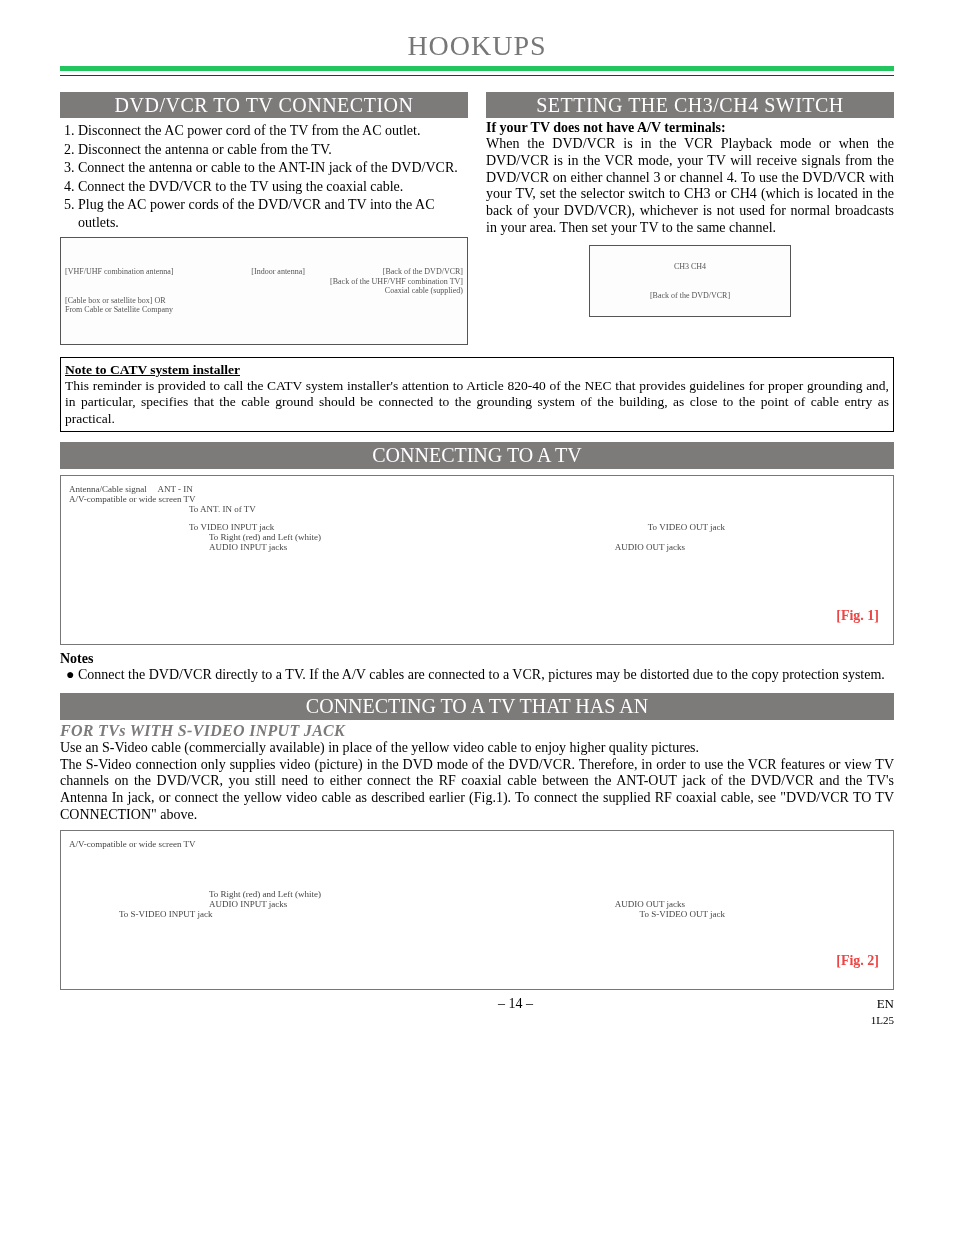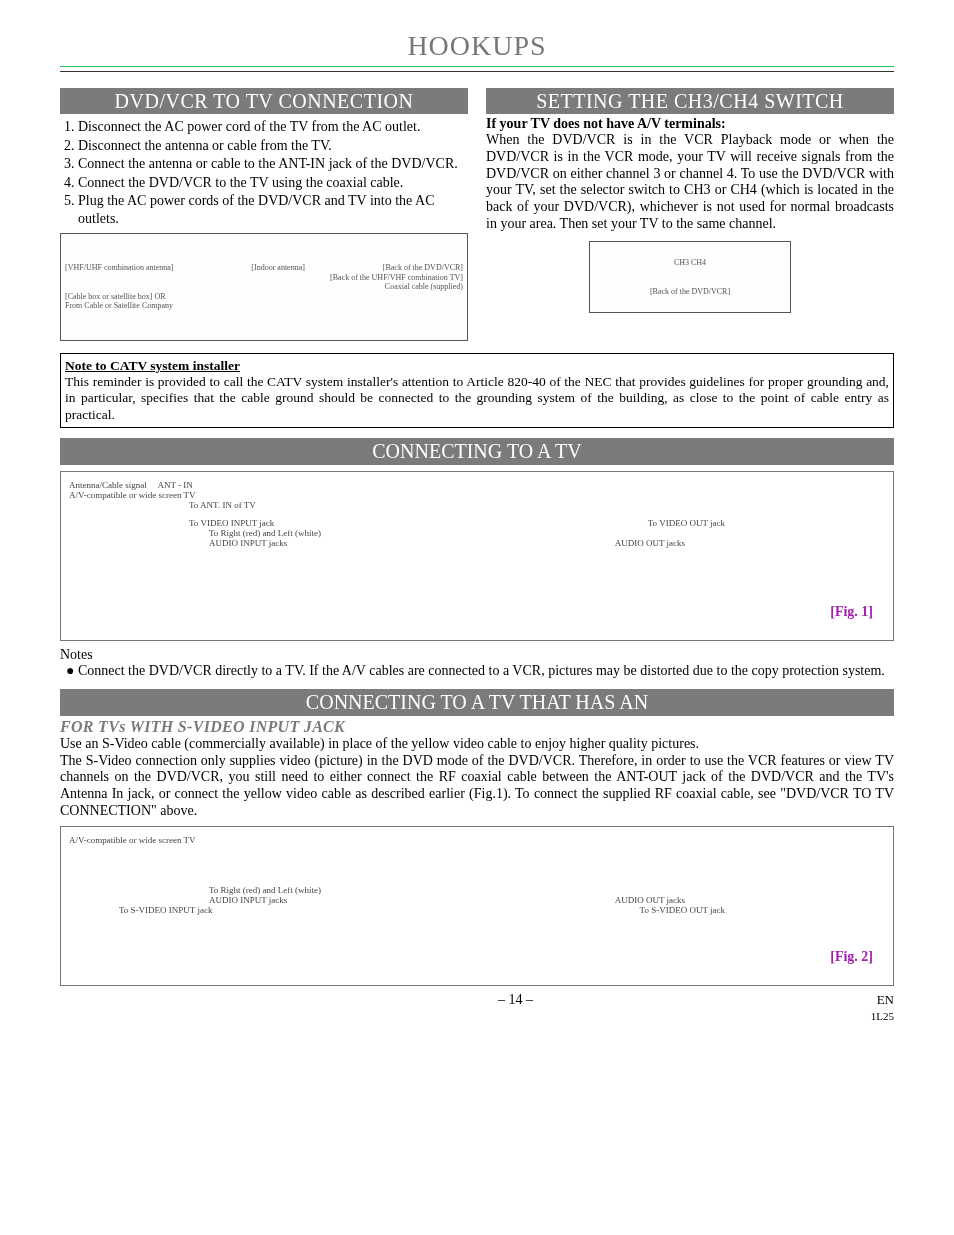--- a/index.html
+++ b/index.html
@@ -8,21 +8,21 @@
     padding: 30px 60px;
     width: 834px;
     color: #000;
     font-size: 14px;
   }
   .page-title {
     text-align: center;
     font-size: 28px;
     color: #777;
     letter-spacing: 1px;
-    border-bottom: 1px solid #22c55e;
+    border-bottom: 5px solid #22c55e;
     padding-bottom: 4px;
     margin-bottom: 4px;
   }
   .rule {
     border-top: 1px solid #333;
     margin-bottom: 16px;
   }
   .two-col {
     display: flex;
     gap: 18px;
@@ -97,28 +97,28 @@
     display:flex;
     flex-direction:column;
     font-size:9px;
     color:#444;
     padding:8px;
     box-sizing:border-box;
     position:relative;
   }
   .fig-label {
     position:absolute;
-    right:20px;
+    right:14px;
     bottom:20px;
     font-weight:bold;
     font-size:14px;
-    color:#a21caf;
+    color:#ef4444;
   }
   .notes-title {
-    font-weight: normal;
+    font-weight: bold;
   }
   .bullet {
     margin-left: 18px;
     text-indent: -12px;
   }
   .sub-header-italic {
     color: #7d7a7a;
     font-style: italic;
     font-size: 16px;
     letter-spacing: 0.3px;

